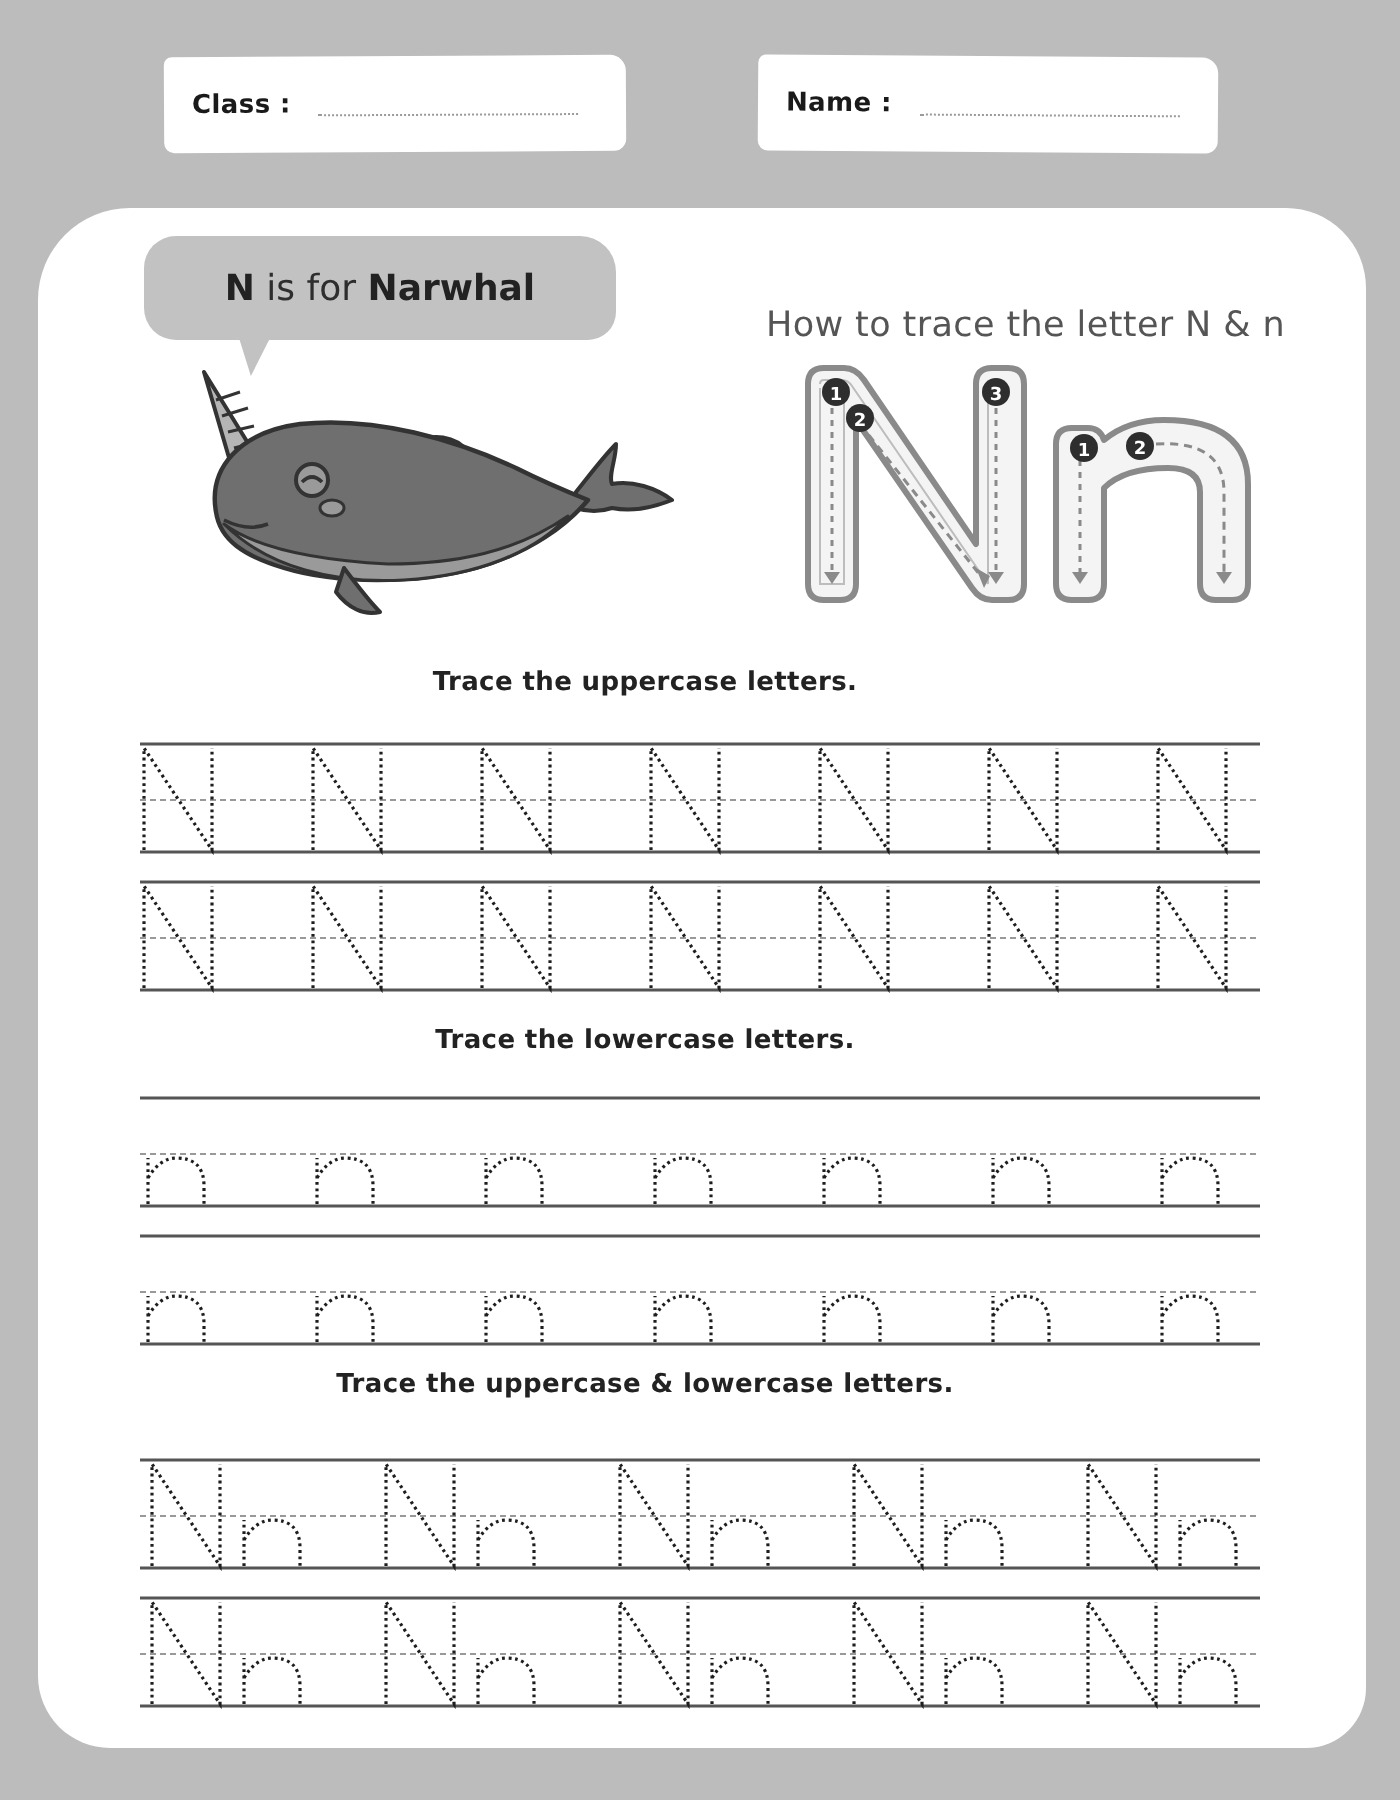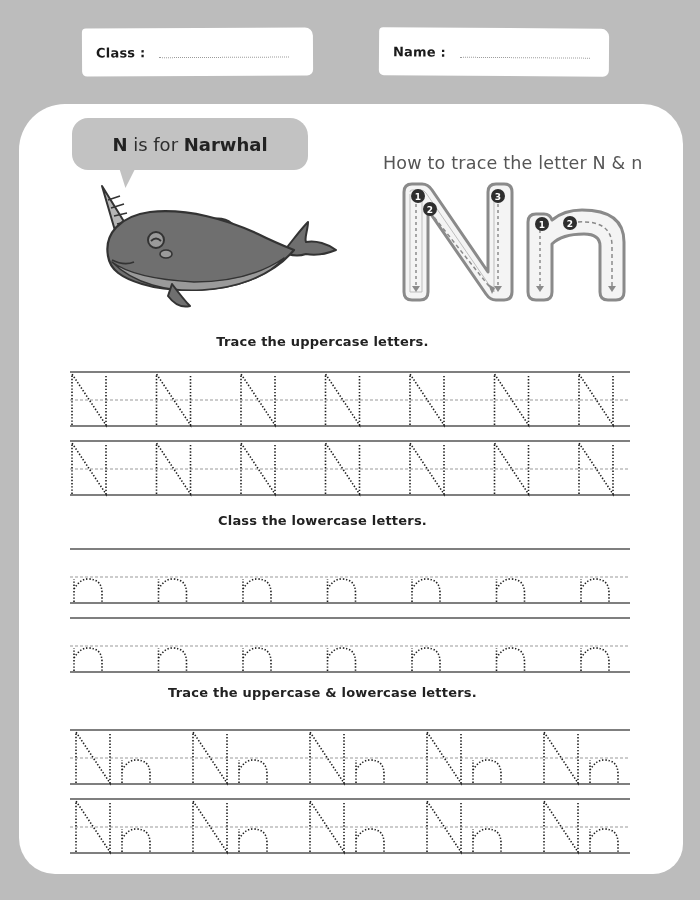--- a/index.html
+++ b/index.html
@@ -154,21 +154,21 @@
       </g>
       <g>
         <path d="M424.5 55 L424.5 4 L458.5 55 L458.5 4" fill="none" stroke="#1e1e1e" stroke-width="1.6" stroke-dasharray="1.4 1.8"></path>
       </g>
       <g>
         <path d="M509 55 L509 4 L543 55 L543 4" fill="none" stroke="#1e1e1e" stroke-width="1.6" stroke-dasharray="1.4 1.8"></path>
       </g>
     </svg>
   </div>
 
-<div class="section-title" style="top:513px">Class the lowercase letters.</div>
+<div class="section-title" style="top:513px">Trace the lowercase letters.</div>
 <div class="row" style="top:547px">
     <svg class="tr" width="560" height="58">
       <line x1="0" y1="2" x2="560" y2="2" stroke="#555" stroke-width="1.6"></line>
       <line x1="0" y1="30" x2="560" y2="30" stroke="#999" stroke-width="1" stroke-dasharray="3 2"></line>
       <line x1="0" y1="56" x2="560" y2="56" stroke="#555" stroke-width="1.6"></line>
       <g>
         <path d="M4 55 L4 32 M4 42 Q10 32 18 32 Q32 32 32 46 L32 55" fill="none" stroke="#1e1e1e" stroke-width="1.6" stroke-dasharray="1.4 1.8"></path>
       </g>
       <g>
         <path d="M88.5 55 L88.5 32 M88.5 42 Q94.5 32 102.5 32 Q116.5 32 116.5 46 L116.5 55" fill="none" stroke="#1e1e1e" stroke-width="1.6" stroke-dasharray="1.4 1.8"></path>

